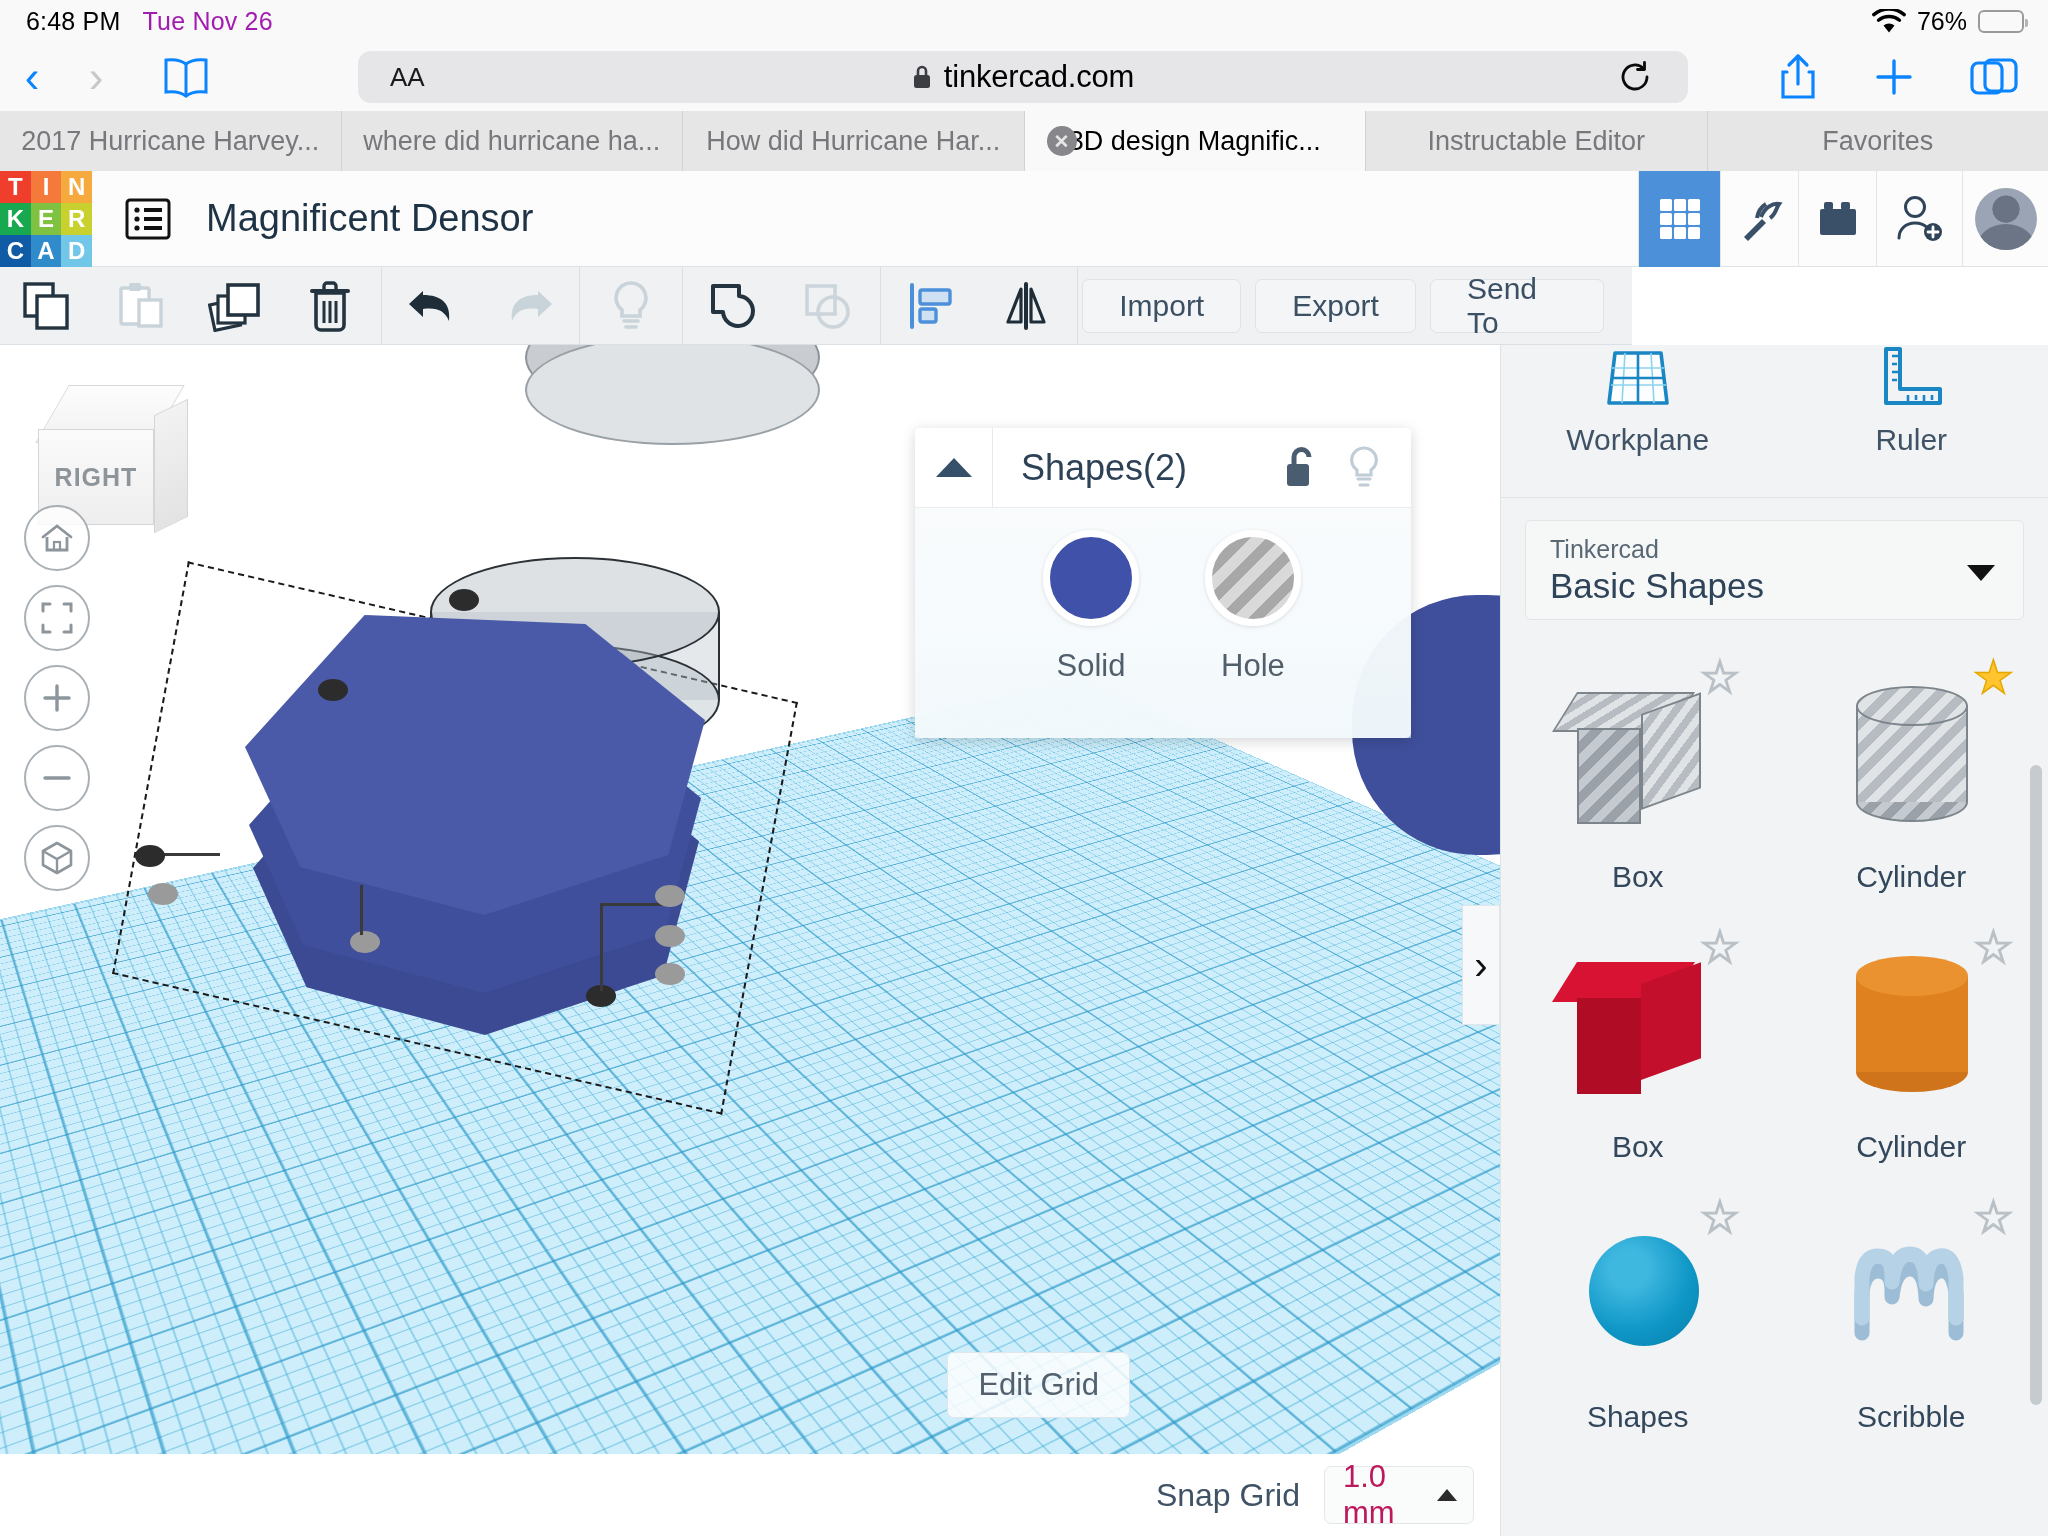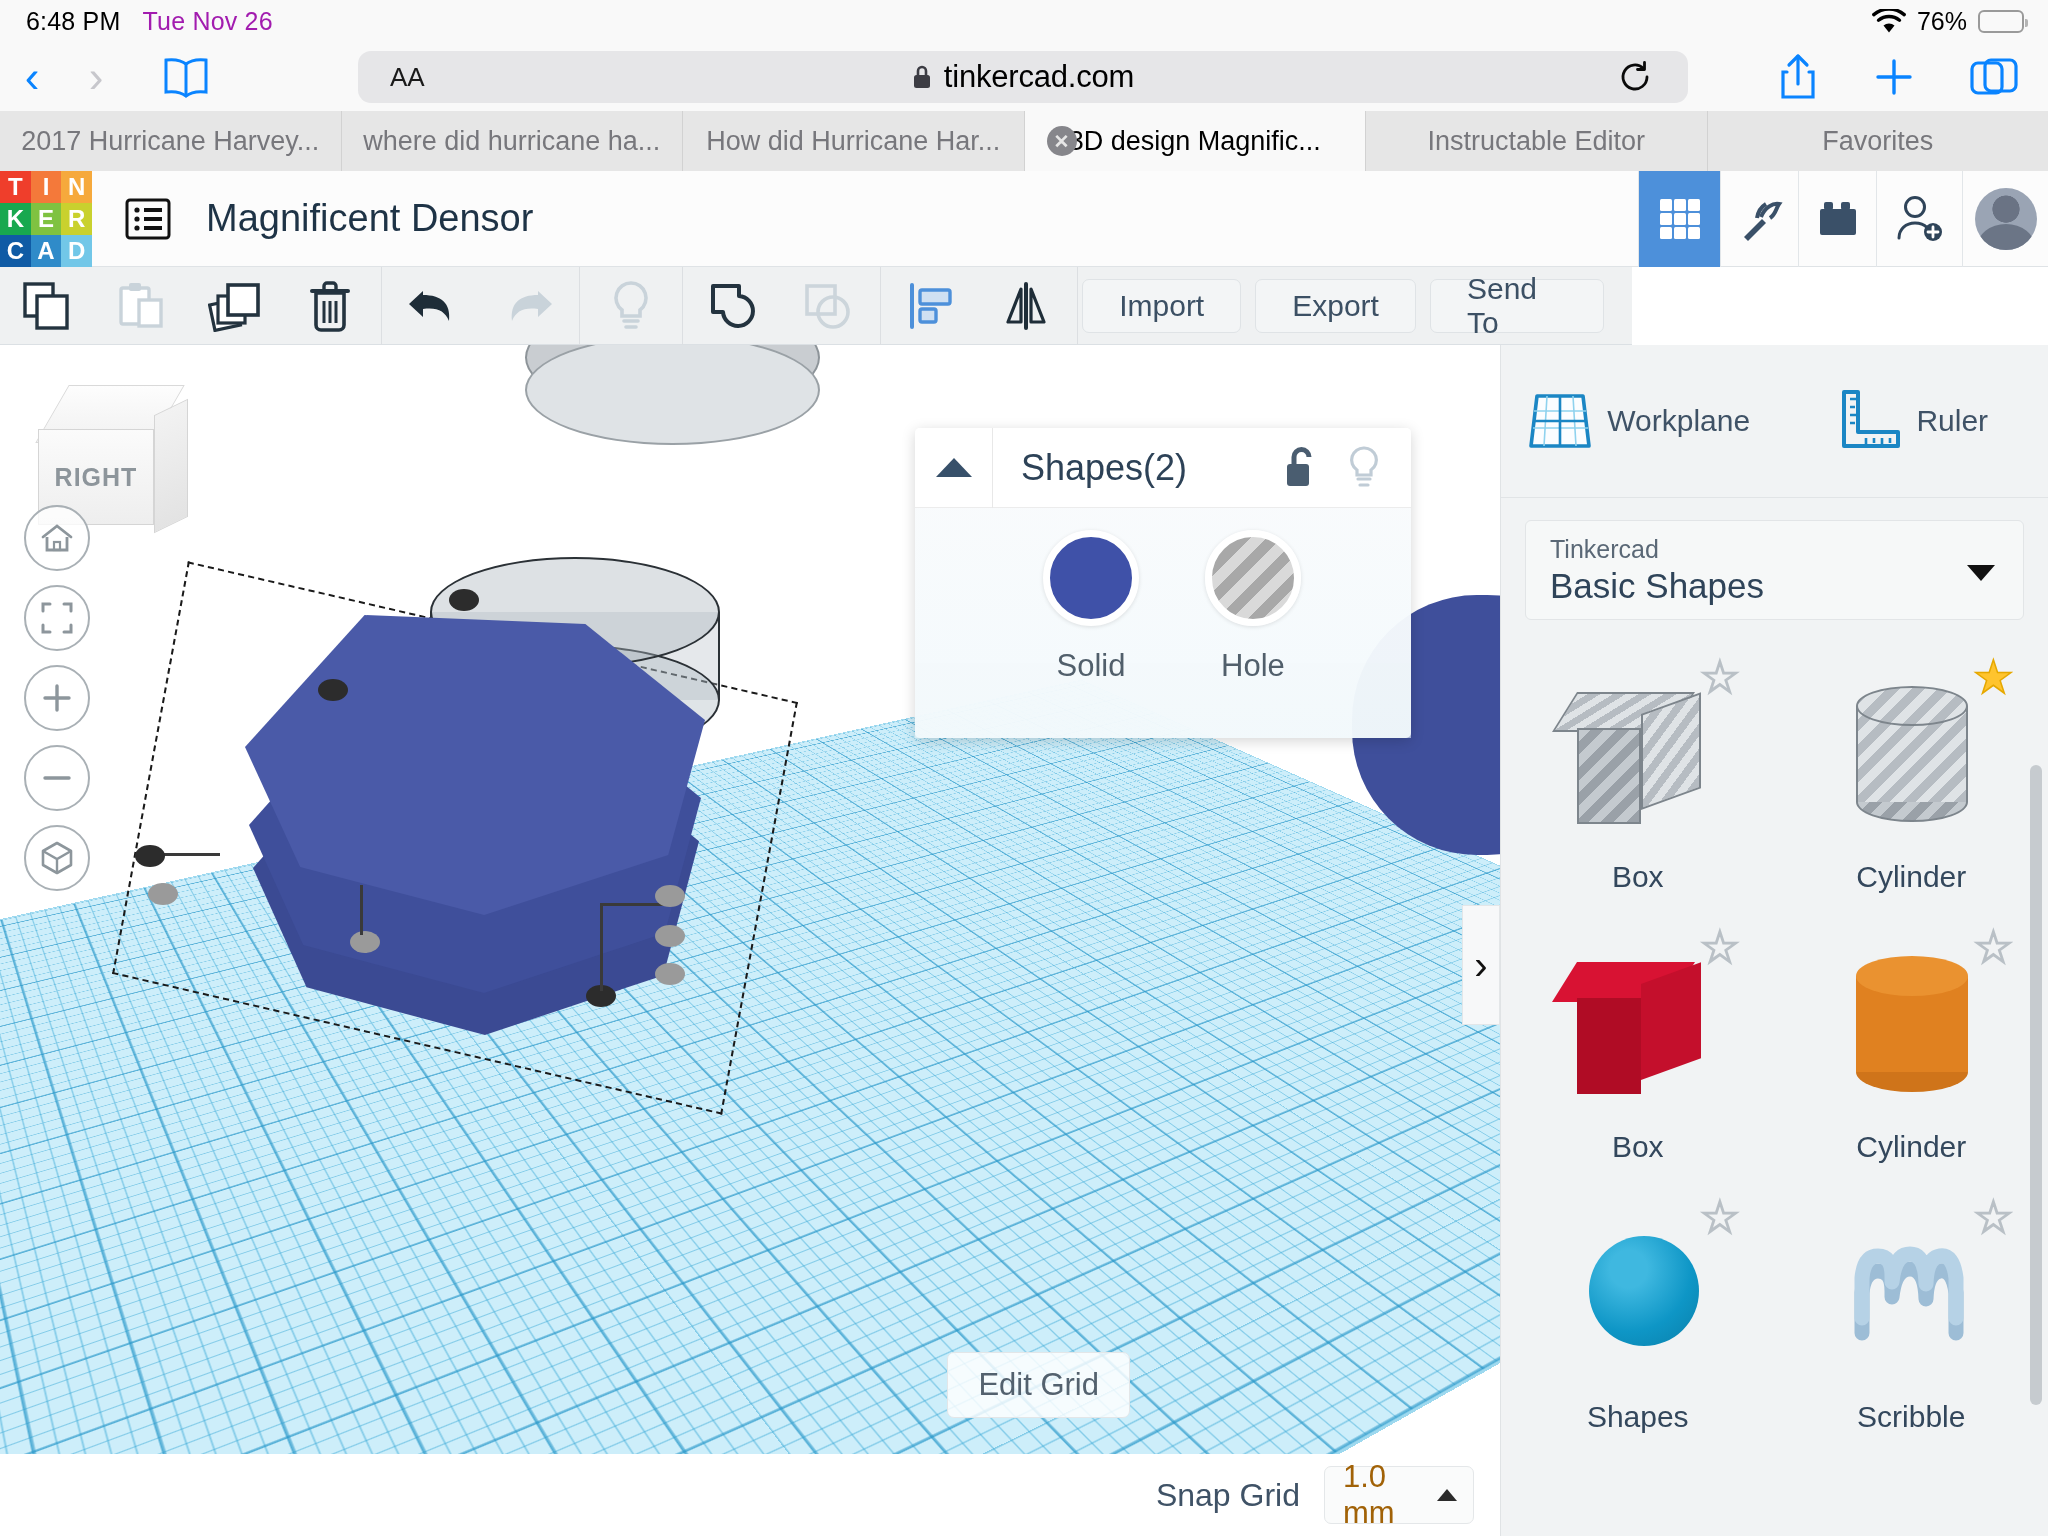--- a/index.html
+++ b/index.html
@@ -229,21 +229,21 @@
   
   .snapbar {
     position: absolute; bottom: 0; left: 0; width: 1500px; height: 82px;
     background: #ffffff; display:flex; align-items:center; justify-content:flex-end;
     padding-right: 26px; gap: 24px;
   }
   .snap-label { font-size: 32px; color:#3f5266; }
   .snap-select {
     width: 150px; height: 58px; background:#fafbfb; border:1px solid #e4e7e9;
     border-radius: 7px; display:flex; align-items:center; justify-content:space-between;
-    padding: 0 16px 0 18px; font-size: 31px; color:#a16207;
+    padding: 0 16px 0 18px; font-size: 31px; color:#be185d;
   }
   .caret-up { width:0;height:0;border-left:10px solid transparent;border-right:10px solid transparent;
     border-bottom: 12px solid #2b2b2b; }
 
   
   .shapes-panel {
     position: absolute; left: 875px; top: 428px; width: 496px; height: 310px;
     background: rgba(252,252,253,.93); border-radius: 5px;
     box-shadow: 0 3px 14px rgba(0,0,0,.17);
     margin-left: 40px;
@@ -269,21 +269,21 @@
     background: repeating-linear-gradient(-45deg, #a8a8a8 0 11px, #d9d9d9 11px 22px);
   }
   .swatch-label { margin-top: 22px; font-size: 31px; color:#515f6b; }
 
   
   .sidebar {
     position: absolute; top: 345px; right: 0; width: 548px; height: 1191px;
     background: #f1f3f4; border-left: 1px solid #e0e3e5;
   }
   .sb-tools { height: 152px; display:flex; }
-  .sb-tool { flex:1; display:flex; flex-direction:row; align-items:center; justify-content:center; gap: 12px; }
+  .sb-tool { flex:1; display:flex; flex-direction:column; align-items:center; gap: 12px; }
   .sb-tool-label { font-size: 30px; color:#3f5266; }
   .sb-divider { height:1px; background:#e1e4e6; }
   .sb-dropdown {
     margin: 22px 24px 0 24px; height: 100px; background:#f6f8f8;
     border:1px solid #e2e5e7; border-radius: 6px; padding: 14px 24px; position:relative;
   }
   .sb-dd-small { font-size: 25px; color:#5a6876; }
   .sb-dd-big { font-size: 35px; color:#2f4459; margin-top: 2px; }
   .sb-dd-caret { position:absolute; right: 28px; top: 44px;
     width:0;height:0;border-left:14px solid transparent;border-right:14px solid transparent;

